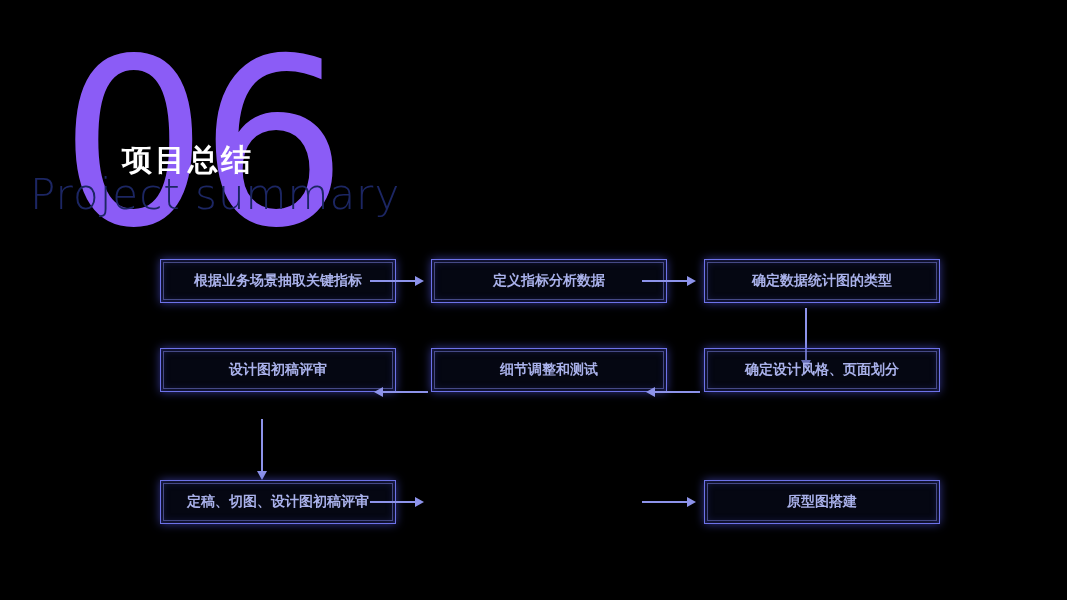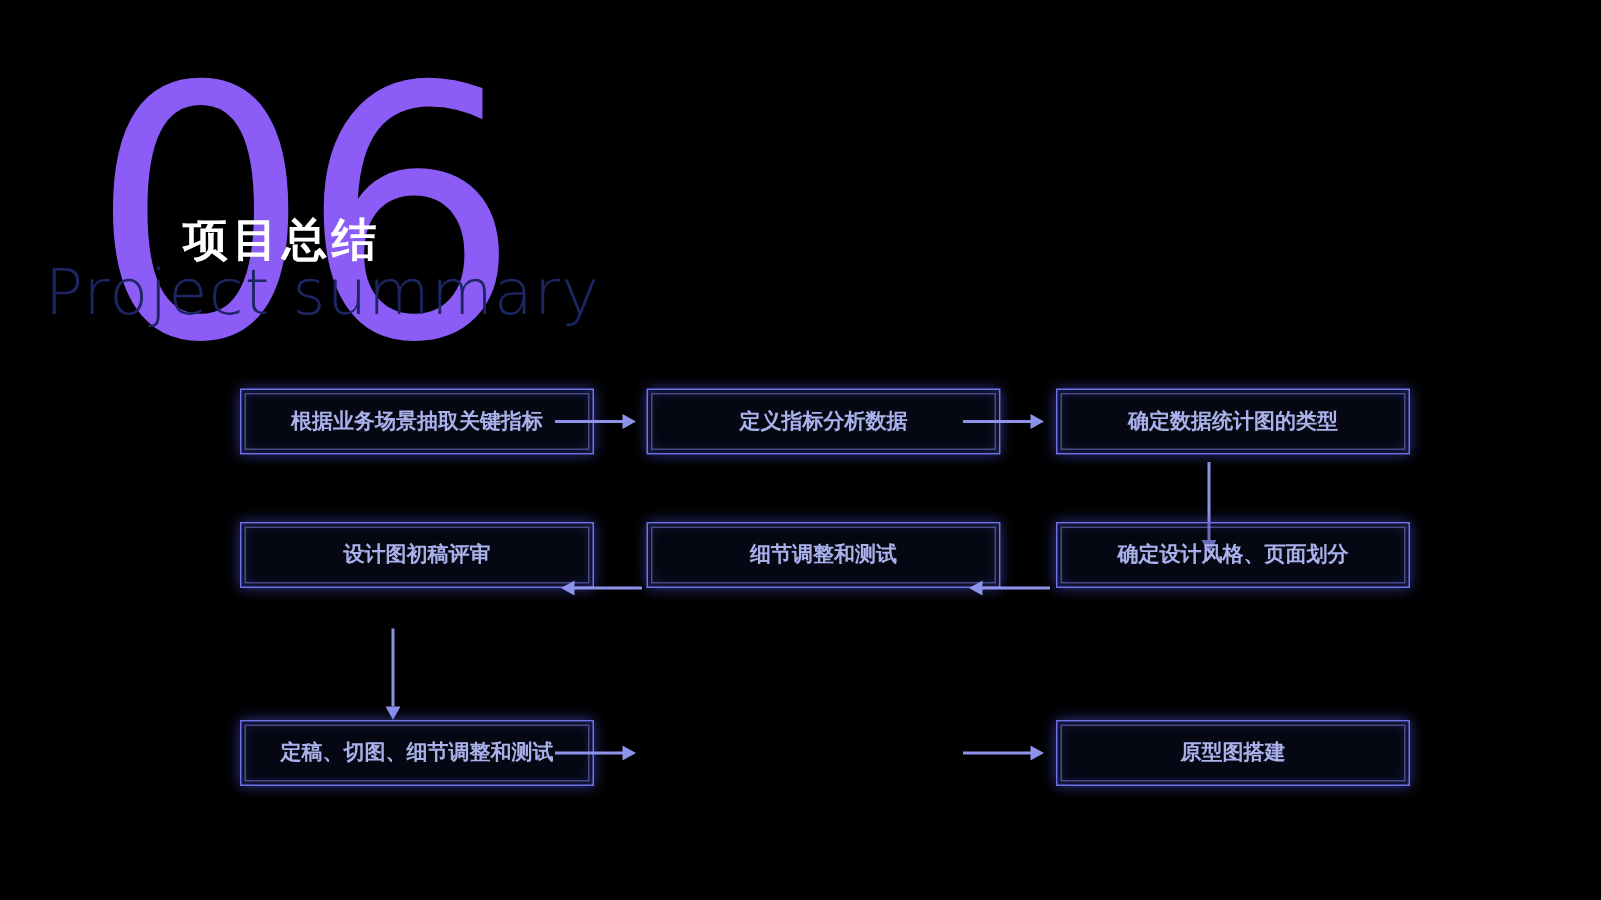--- a/index.html
+++ b/index.html
@@ -134,21 +134,21 @@
     <span>细节调整和测试</span>
   </div>
   <div class="arrow-h left" style="left:648px; top:391px;"></div>
   <div class="node col3 row2">
     <span>确定设计风格、页面划分</span>
   </div>
 
   <div class="arrow-v down" style="left:261px; top:419px;"></div>
 
   <div class="node col1 row3">
-    <span>定稿、切图、细节调整和测试</span>
+    <span>定稿、切图、设计图初稿评审</span>
   </div>
   <div class="arrow-h right" style="left:370px; top:501px;"></div>
   <div class="arrow-h right" style="left:642px; top:501px;"></div>
   <div class="node col3 row3">
     <span>原型图搭建</span>
   </div>
 
 </div>
 
 </body></html>

